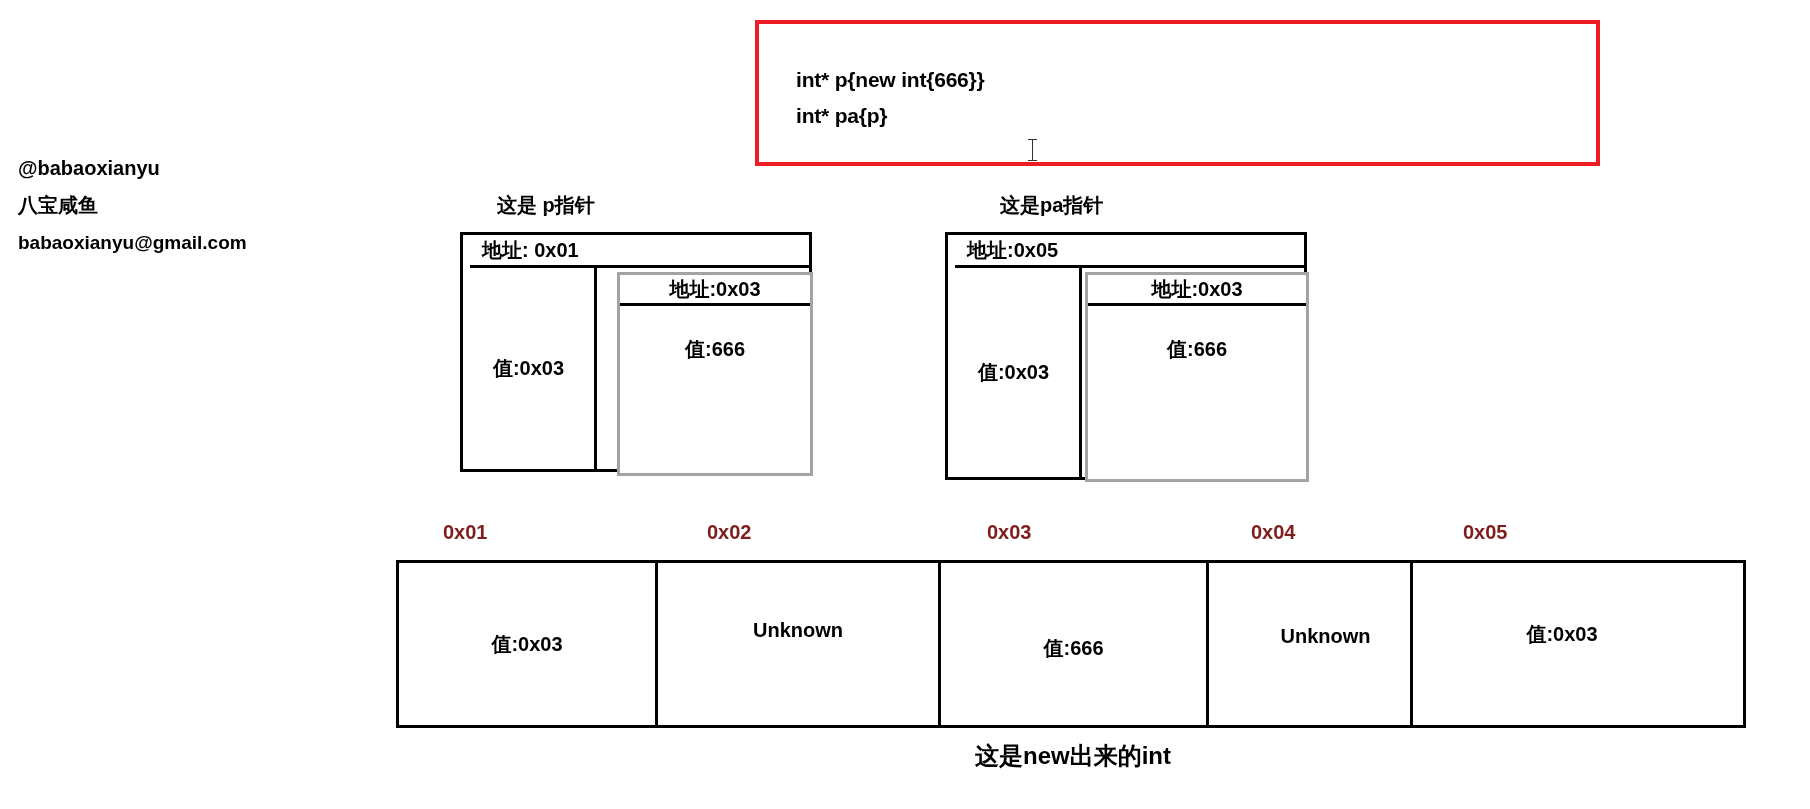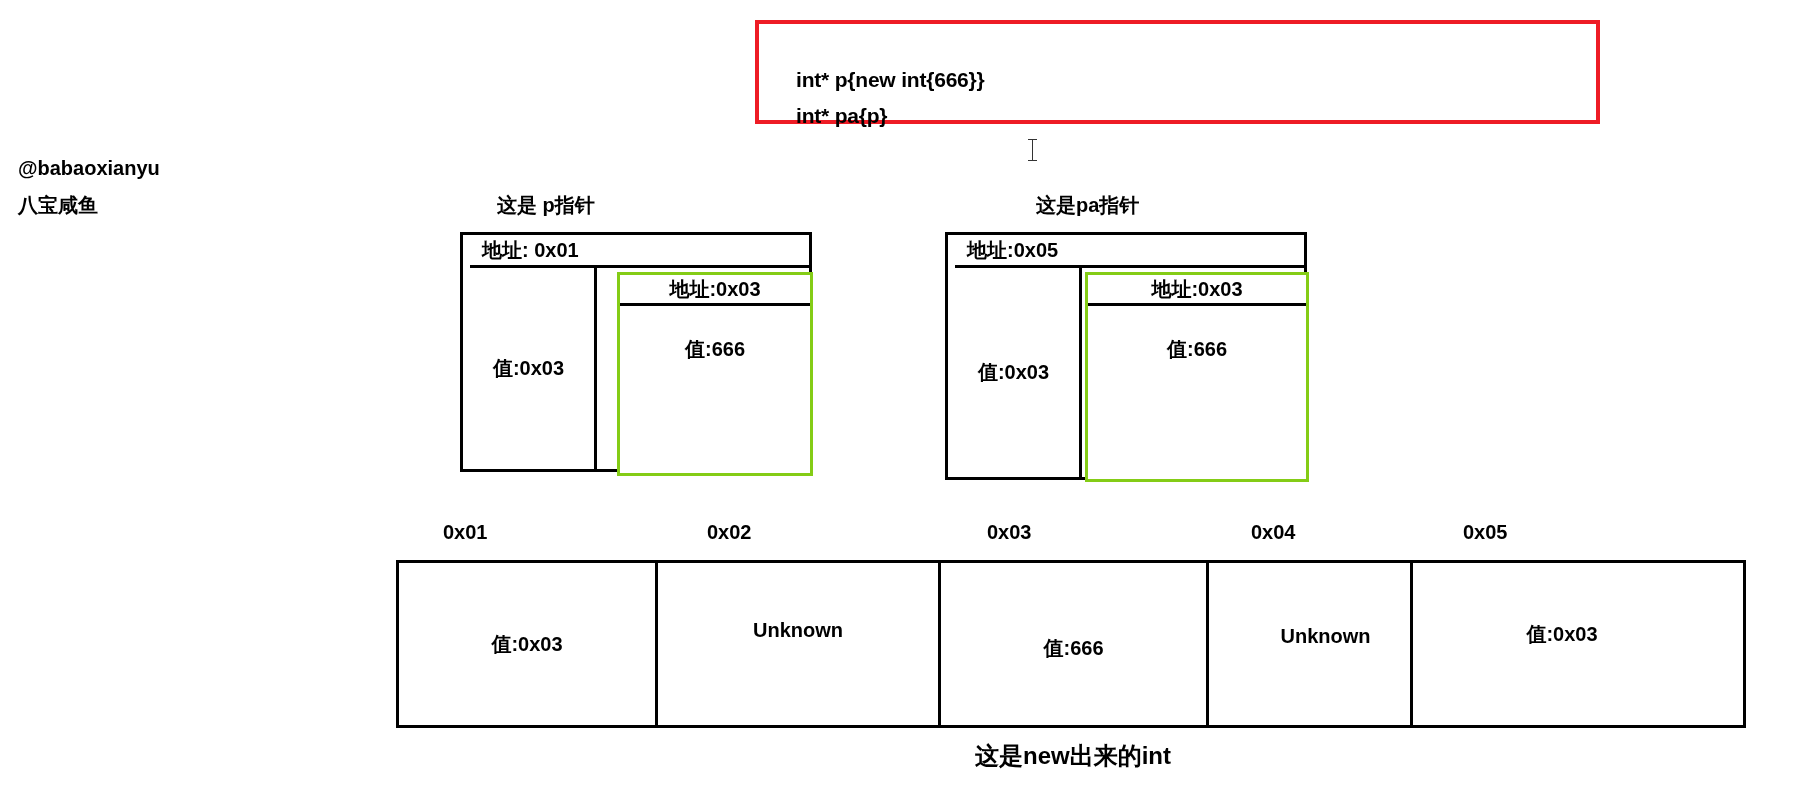--- a/index.html
+++ b/index.html
@@ -15,21 +15,21 @@
     color: #000000;
     overflow: hidden;
   }
 
   
   #code-box {
     position: absolute;
     left: 755px;
     top: 20px;
     width: 845px;
-    height: 104px;
+    height: 146px;
     border: 4px solid #ee1c25;
     box-sizing: border-box;
     background: #ffffff;
   }
   .code-line {
     position: absolute;
     left: 37px;
     font-size: 21px;
     font-weight: bold;
     letter-spacing: -0.2px;
@@ -121,21 +121,21 @@
     box-sizing: border-box;
     display: flex;
     align-items: center;
     justify-content: center;
     font-size: 20px;
     font-weight: bold;
     white-space: nowrap;
   }
   .ptr-inner {
     position: absolute;
-    border: 3px solid #84cc16;
+    border: 3px solid #a3a3a3;
     box-sizing: border-box;
     background: #ffffff;
   }
   .ptr-inner-head {
     position: absolute;
     left: 0;
     top: 0;
     right: 0;
     height: 31px;
     border-bottom: 3px solid #000;
@@ -161,21 +161,21 @@
     font-weight: bold;
     white-space: nowrap;
   }
 
   
   #ptr-p-caption { left: 497px; top: 192px; }
   #ptr-p-outer   { left: 460px; top: 232px; width: 352px; height: 240px; }
   #ptr-p-inner   { left: 617px; top: 272px; width: 196px; height: 204px; }
 
   
-  #ptr-pa-caption { left: 1000px; top: 192px; margin-left: 36px; }
+  #ptr-pa-caption { left: 1000px; top: 192px; }
   #ptr-pa-outer   { left: 945px; top: 232px; width: 362px; height: 248px; }
   #ptr-pa-inner   { left: 1085px; top: 272px; width: 224px; height: 210px; }
 
   
   #memory-strip {
     position: absolute;
     left: 396px;
     top: 560px;
     width: 1350px;
     height: 168px;
@@ -195,21 +195,21 @@
     font-weight: bold;
     white-space: nowrap;
   }
   .mem-cell:last-child { border-right: none; border-radius: 28px; }
   .mem-addr {
     position: absolute;
     top: -42px;
     font-size: 20px;
     font-weight: bold;
     white-space: nowrap;
-    color: #000000;
+    color: #7f1d1d;
   }
   .mem-val { position: relative; }
 
   
   #mem-cell-0 { width: 259px; }
   #mem-cell-0 .mem-addr { left: 44px; }
   #mem-cell-0 .mem-val  { top: 0px; }
 
   #mem-cell-1 { width: 283px; }
   #mem-cell-1 .mem-addr { left: 49px; }
@@ -243,20 +243,21 @@
   <div class="code-line" id="code-line-0">int* p{new int{666}}</div>
   <div class="code-line" id="code-line-1">int* pa{p}</div>
 </div>
 <div id="text-caret">
     <span></span>
   </div>
 
 <div id="credits">
   <div id="credit-handle">@babaoxianyu</div>
   <div id="credit-name">八宝咸鱼</div>
+  <div id="credit-email">babaoxianyu@gmail.com</div>
 </div>
 
 <div class="ptr-caption" id="ptr-p-caption">这是 p指针</div>
 
 <div class="ptr-outer" id="ptr-p-outer">
   <div class="ptr-outer-head">地址: 0x01</div>
   <div class="ptr-outer-body">值:0x03</div>
 </div>
 
 <div class="ptr-inner" id="ptr-p-inner">

